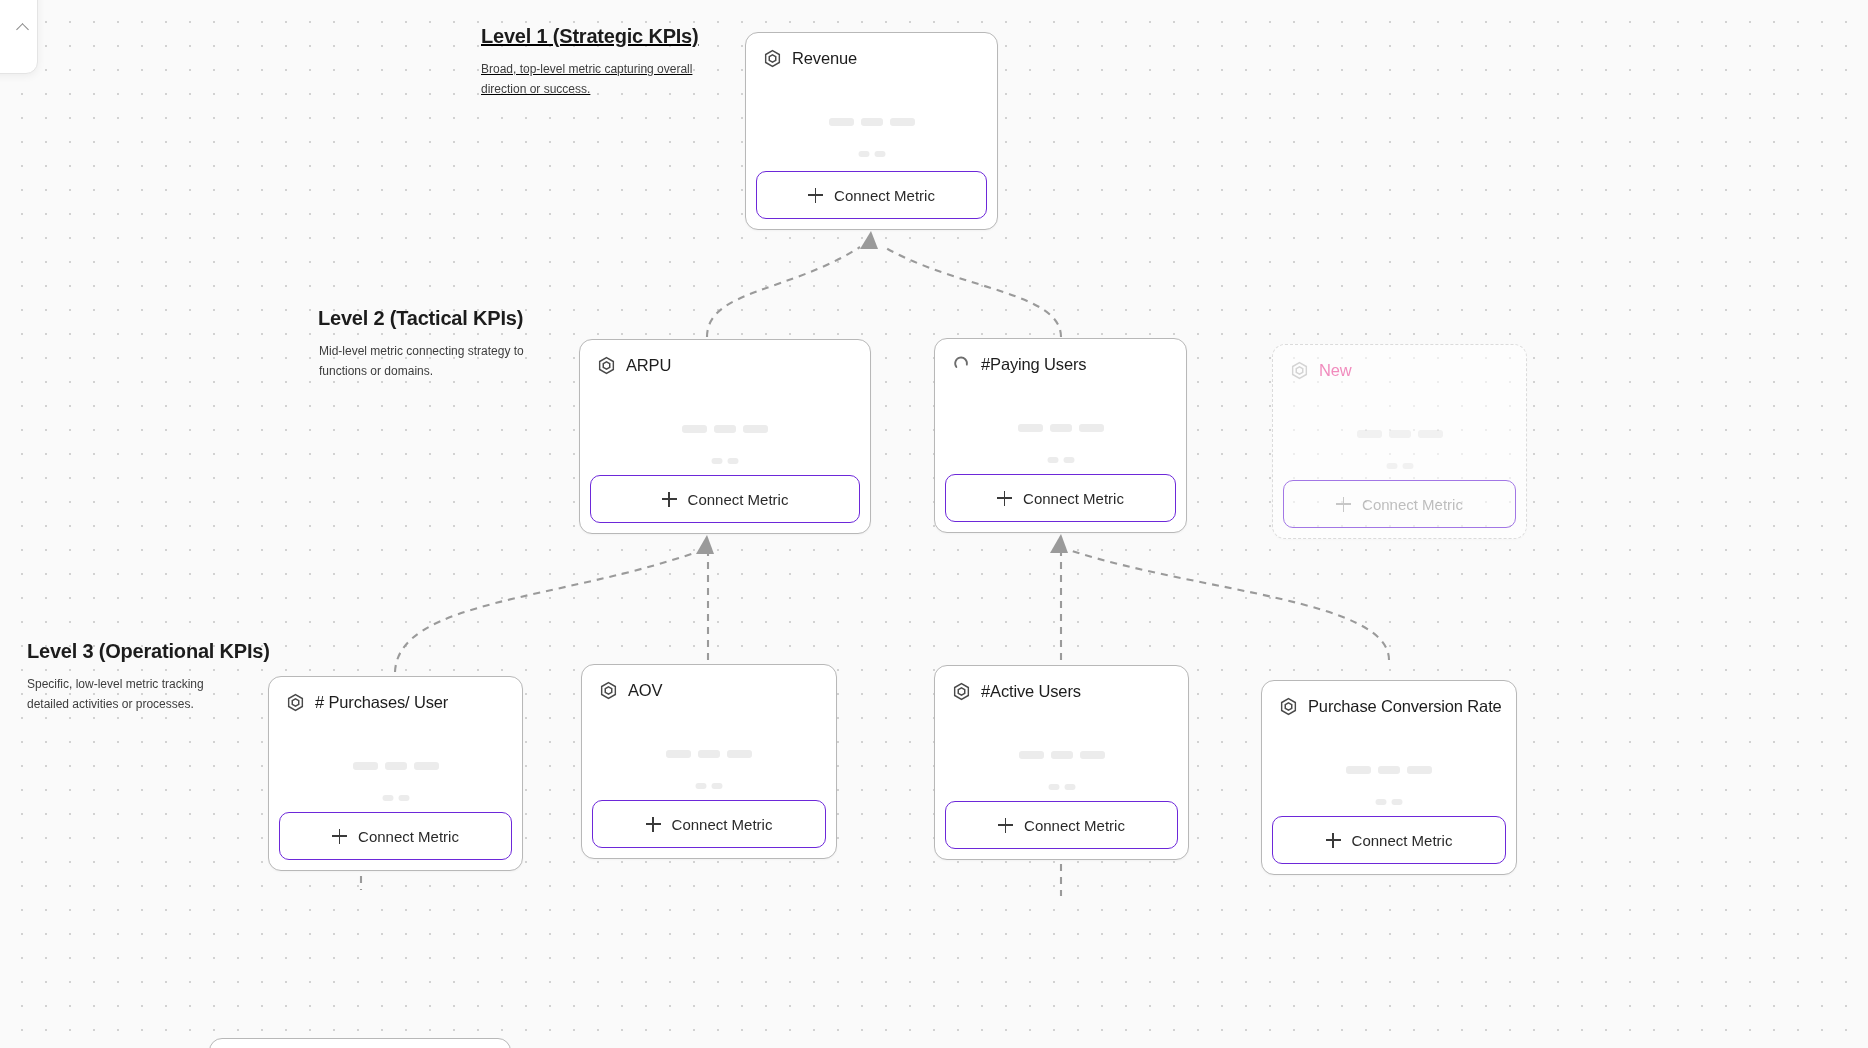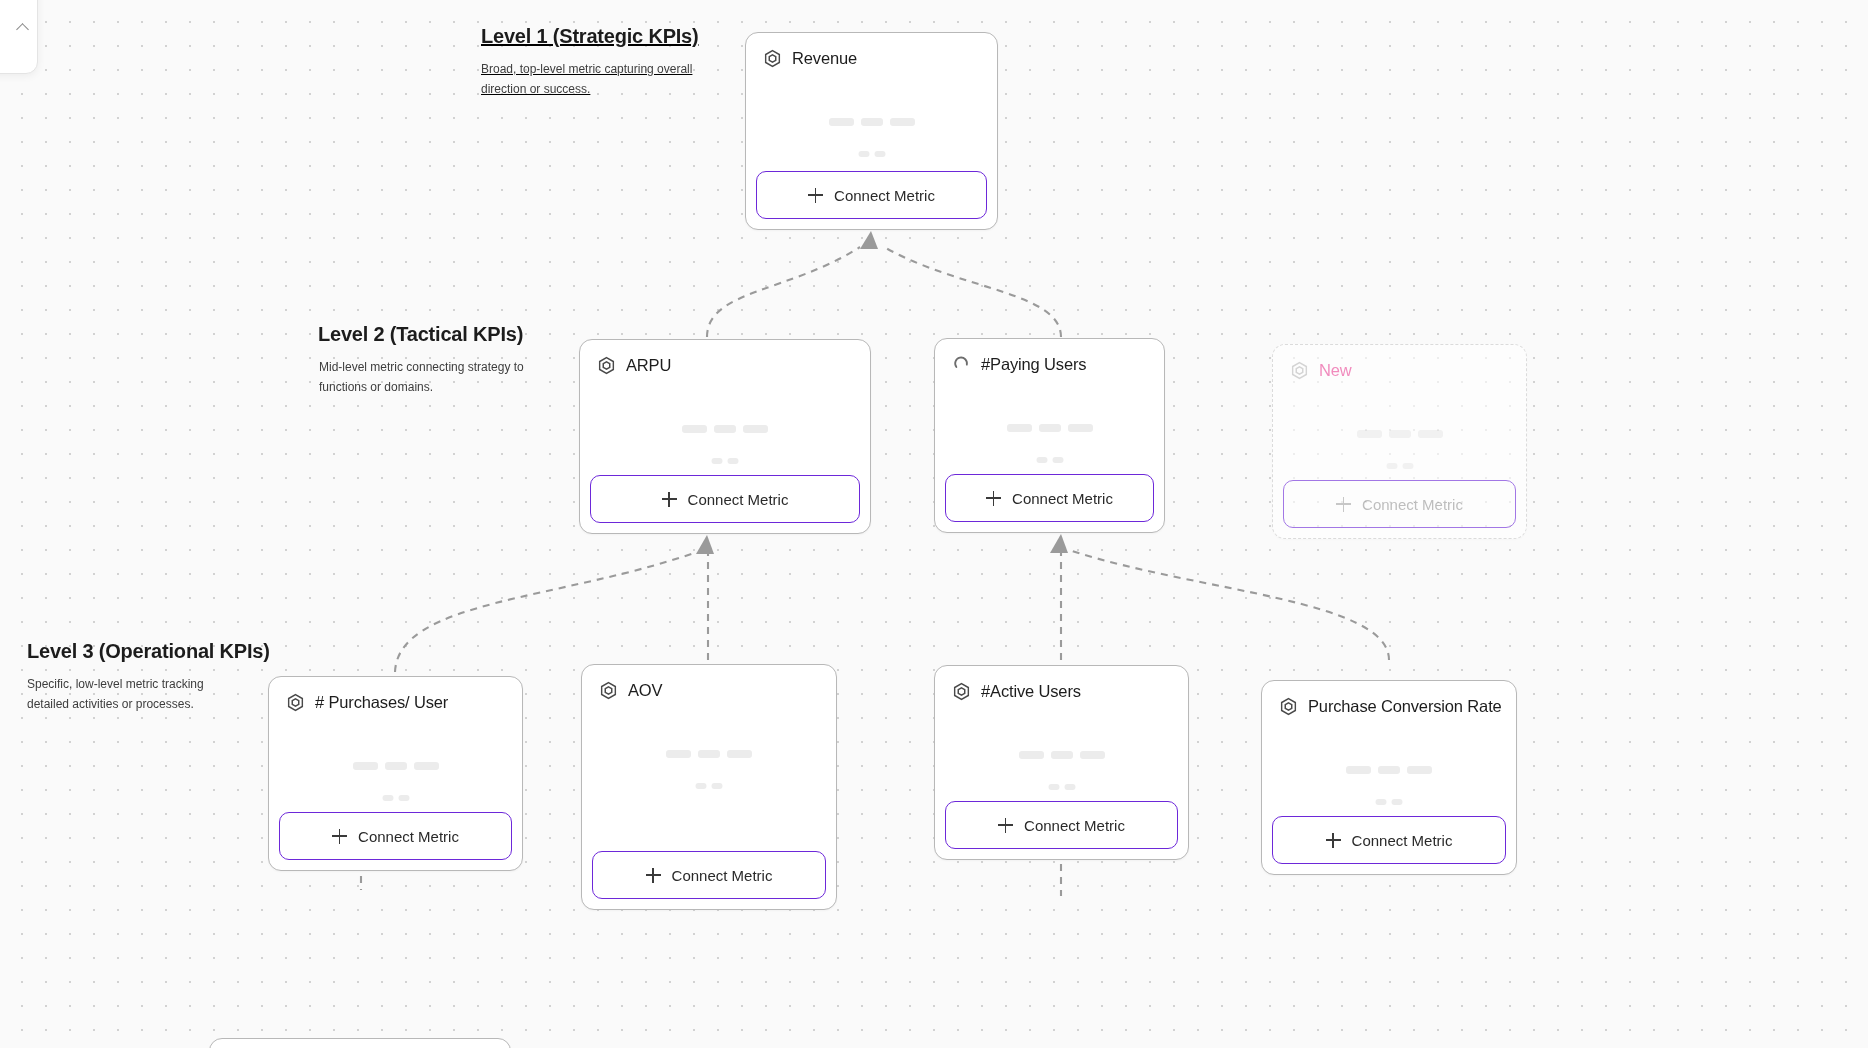--- a/index.html
+++ b/index.html
@@ -53,21 +53,21 @@
   }
   .level-label .lvl-desc {
     margin-top: 11px;
     font-size: 12px;
     line-height: 20px;
     color: #3d3d3d;
     max-width: 215px;
   }
   #label-l1 { left: 481px; top: 24px; text-decoration: underline; }
   #label-l1 .lvl-desc { margin-left: 0px; }
-  #label-l2 { left: 318px; top: 322px; }
+  #label-l2 { left: 318px; top: 306px; }
   #label-l2 .lvl-desc { margin-left: 1px; }
   #label-l3 { left: 27px; top: 639px; }
 
   
   #links {
     position: absolute; left: 0; top: 0;
     width: 1868px; height: 1048px;
     z-index: 2;
     pointer-events: none;
   }
@@ -262,21 +262,21 @@
         <span class="sk s1"></span>
         <span class="sk s2"></span>
       </div>
     </div>
     <div class="connect-btn">
       <span class="plus-icon"></span>
       <span class="connect-label">Connect Metric</span>
     </div>
   </div>
 
-  <div class="node" style="left:934px; top:338px; width:231px; height:195px;text-align:right;">
+  <div class="node" style="left:934px; top:338px; width:253px; height:195px;text-align:right;">
     <div class="node-head">
       <svg class="spin-icon" viewBox="0 0 20 20">
         <path d="M4.6,12.6 A6.2,6.2 0 1 1 15.6,10.2"></path>
       </svg>
       <span class="node-title">#Paying Users</span>
     </div>
     <div class="node-body">
       <div class="sk-row r1">
         <span class="sk w1"></span>
         <span class="sk w2"></span>
@@ -336,21 +336,21 @@
         <span class="sk s1"></span>
         <span class="sk s2"></span>
       </div>
     </div>
     <div class="connect-btn">
       <span class="plus-icon"></span>
       <span class="connect-label">Connect Metric</span>
     </div>
   </div>
 
-  <div class="node" style="left:581px; top:664px; width:256px; height:246px;">
+  <div class="node" style="left:581px; top:664px; width:256px; height:195px;">
     <div class="node-head">
       <svg class="hex-icon" viewBox="0 0 20 20">
         <polygon points="10,1.6 17.2,5.8 17.2,14.2 10,18.4 2.8,14.2 2.8,5.8"></polygon>
         <polygon class="inner" points="10,6.2 13.4,8.1 13.4,11.9 10,13.8 6.6,11.9 6.6,8.1"></polygon>
       </svg>
       <span class="node-title">AOV</span>
     </div>
     <div class="node-body">
       <div class="sk-row r1">
         <span class="sk w1"></span>

